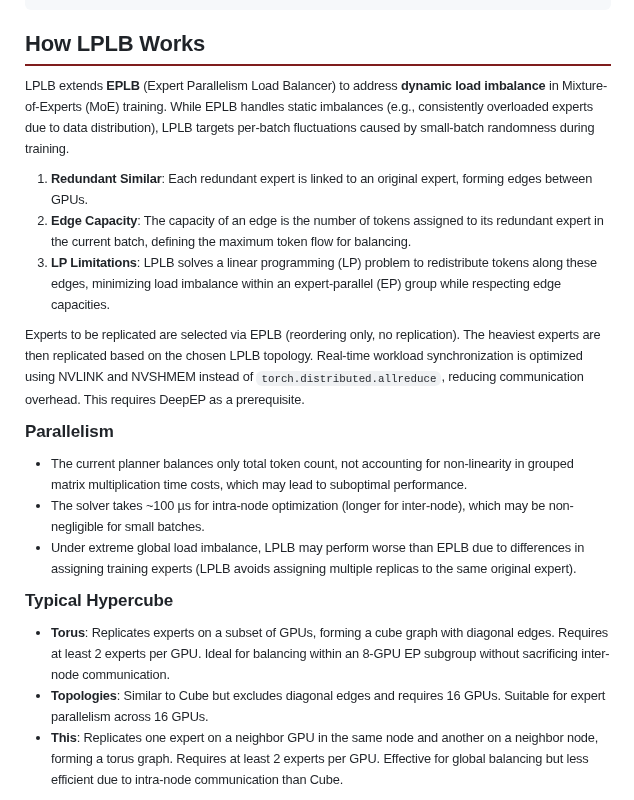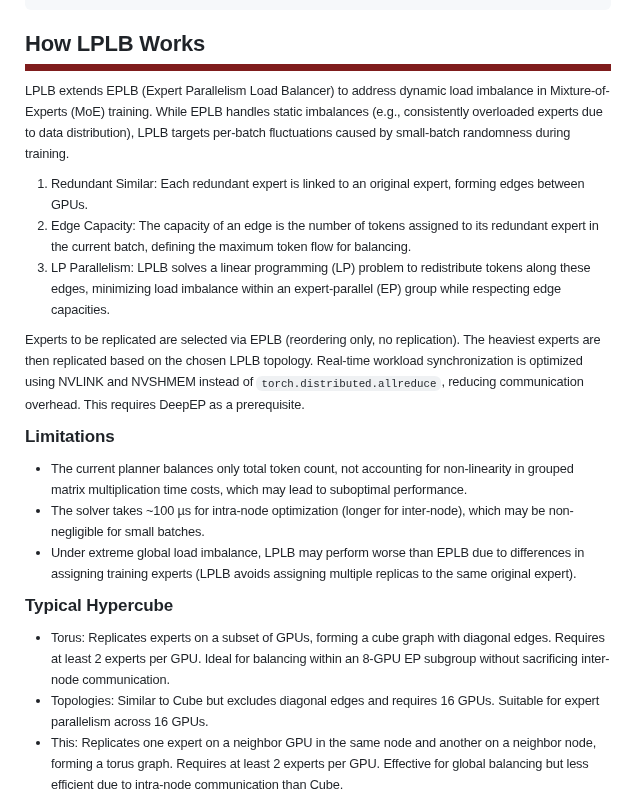--- a/index.html
+++ b/index.html
@@ -19,36 +19,36 @@
     border-radius: 0 0 6px 6px;
     margin: 0;
   }
   h2.doc-h2 {
     margin-top: 20px;
     font-size: 22px;
     line-height: 28px;
     font-weight: 600;
     letter-spacing: -0.2px;
     padding-bottom: 6px;
-    border-bottom: 7px solid #7f1d1d;
+    border-bottom: 2px solid #7f1d1d;
   }
   h3.doc-h3 {
     margin-top: 10px;
     font-size: 17px;
     line-height: 24px;
     font-weight: 600;
     letter-spacing: -0.1px;
   }
   p.doc-p { margin-top: 9px; }
   ol.doc-ol, ul.doc-ul {
     margin-top: 9px;
     padding-left: 26px;
   }
   ol.doc-ol li, ul.doc-ul li { margin: 0; }
-  strong { font-weight: 400; margin-top: 28px; }
+  strong { font-weight: 700; margin-top: 28px; }
   code.inline-code {
     font-family: Liberation Mono, monospace;
     font-size: 10.8px;
     letter-spacing: 0;
     background: rgba(175, 184, 193, 0.2);
     padding: 1.5px 5px;
     border-radius: 6px;
     white-space: nowrap;
   }
 </style>
@@ -57,26 +57,26 @@
 
 <div class="code-tail"></div>
 
 <h2 class="doc-h2">How LPLB Works</h2>
 
 <p class="doc-p"><span>LPLB extends </span><strong>EPLB</strong><span> (Expert Parallelism Load Balancer) to address </span><strong>dynamic load imbalance</strong><span> in Mixture-of-Experts (MoE) training. While EPLB handles static imbalances (e.g., consistently overloaded experts due to data distribution), LPLB targets per-batch fluctuations caused by small-batch randomness during training.</span></p>
 
 <ol class="doc-ol">
   <li><strong>Redundant Similar</strong><span>: Each redundant expert is linked to an original expert, forming edges between GPUs.</span></li>
   <li><strong>Edge Capacity</strong><span>: The capacity of an edge is the number of tokens assigned to its redundant expert in the current batch, defining the maximum token flow for balancing.</span></li>
-  <li><strong>LP Parallelism</strong><span>: LPLB solves a linear programming (LP) problem to redistribute tokens along these edges, minimizing load imbalance within an expert-parallel (EP) group while respecting edge capacities.</span></li>
+  <li><strong>LP Limitations</strong><span>: LPLB solves a linear programming (LP) problem to redistribute tokens along these edges, minimizing load imbalance within an expert-parallel (EP) group while respecting edge capacities.</span></li>
 </ol>
 
 <p class="doc-p"><span>Experts to be replicated are selected via EPLB (reordering only, no replication). The heaviest experts are then replicated based on the chosen LPLB topology. Real-time workload synchronization is optimized using NVLINK and NVSHMEM instead of </span><code class="inline-code">torch.distributed.allreduce</code><span>, reducing communication overhead. This requires DeepEP as a prerequisite.</span></p>
 
-<h3 class="doc-h3">Limitations</h3>
+<h3 class="doc-h3">Parallelism</h3>
 
 <ul class="doc-ul">
   <li>The current planner balances only total token count, not accounting for non-linearity in grouped matrix multiplication time costs, which may lead to suboptimal performance.</li>
   <li>The solver takes ~100 µs for intra-node optimization (longer for inter-node), which may be non-negligible for small batches.</li>
   <li>Under extreme global load imbalance, LPLB may perform worse than EPLB due to differences in assigning training experts (LPLB avoids assigning multiple replicas to the same original expert).</li>
 </ul>
 
 <h3 class="doc-h3">Typical Hypercube</h3>
 
 <ul class="doc-ul">

